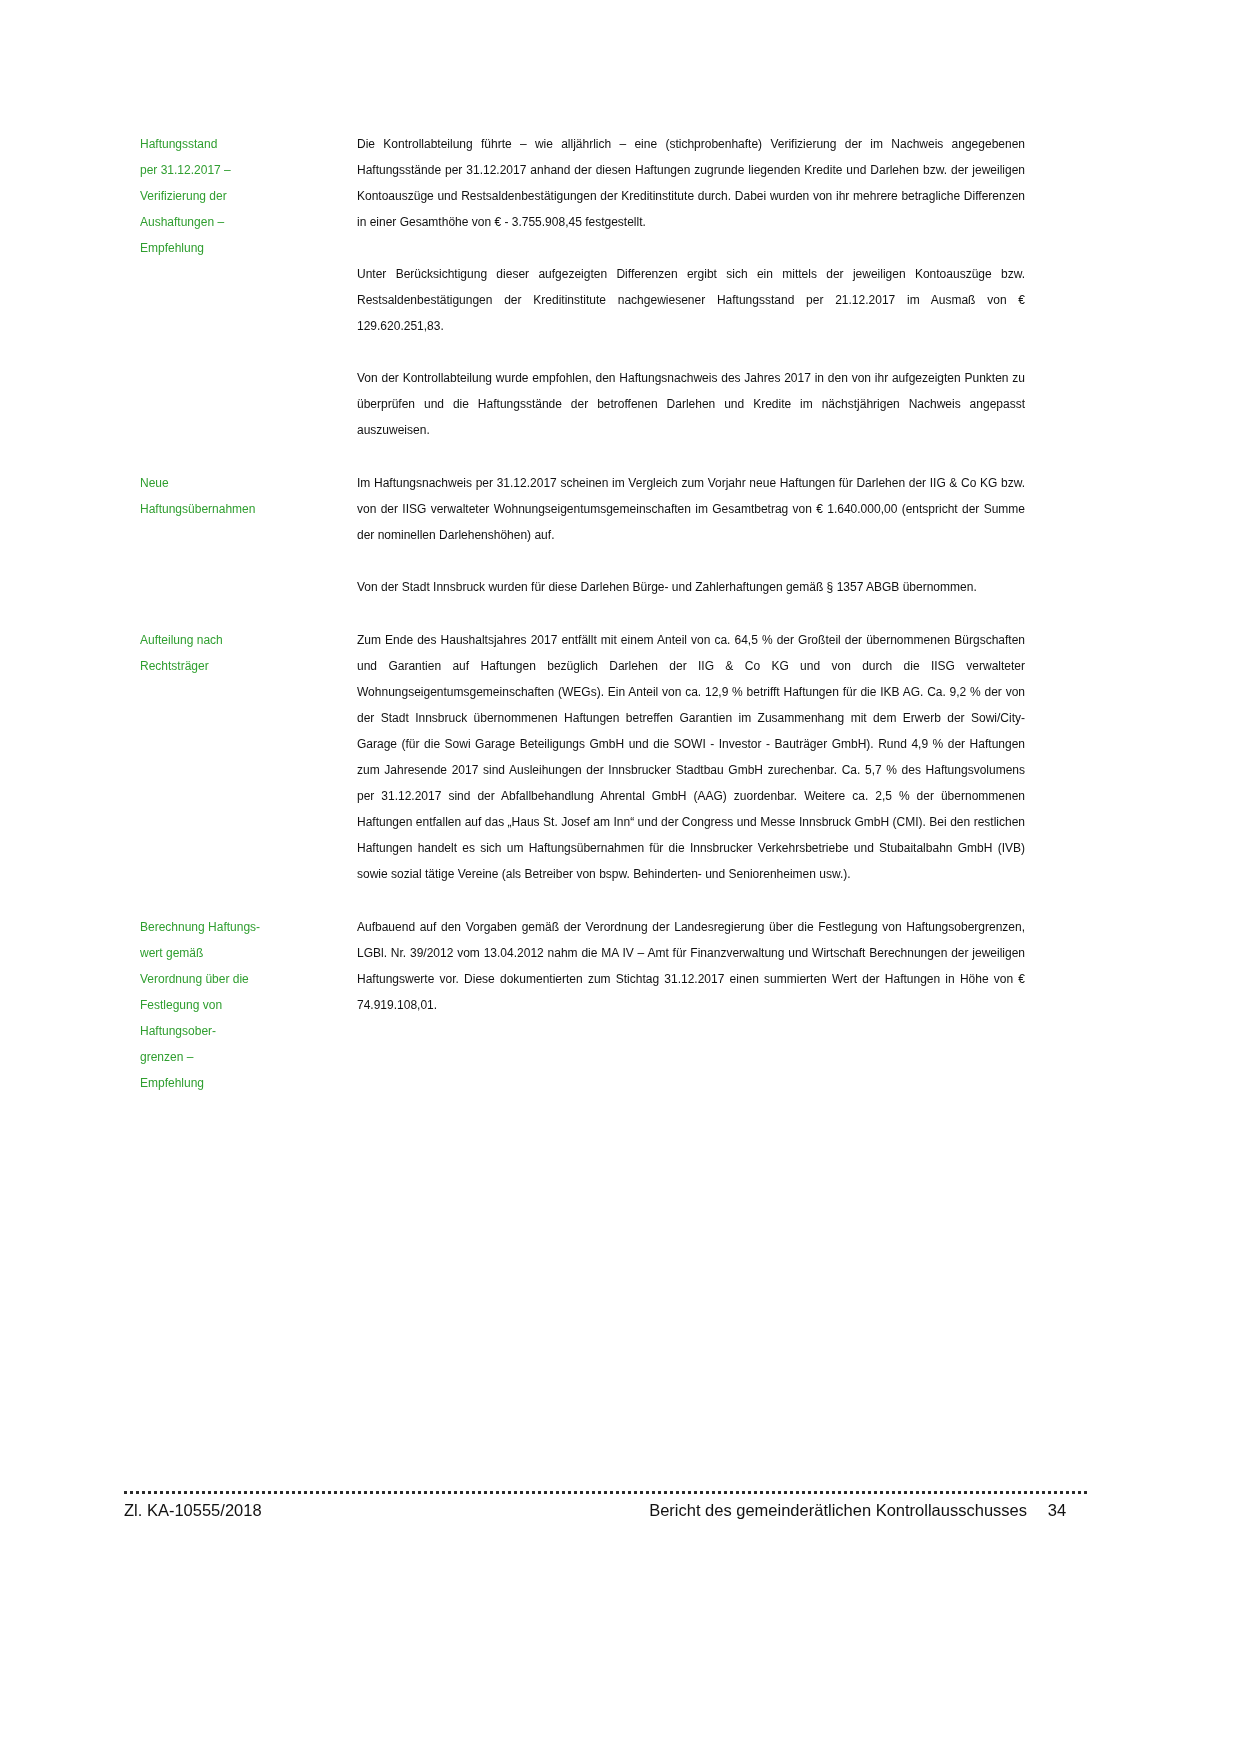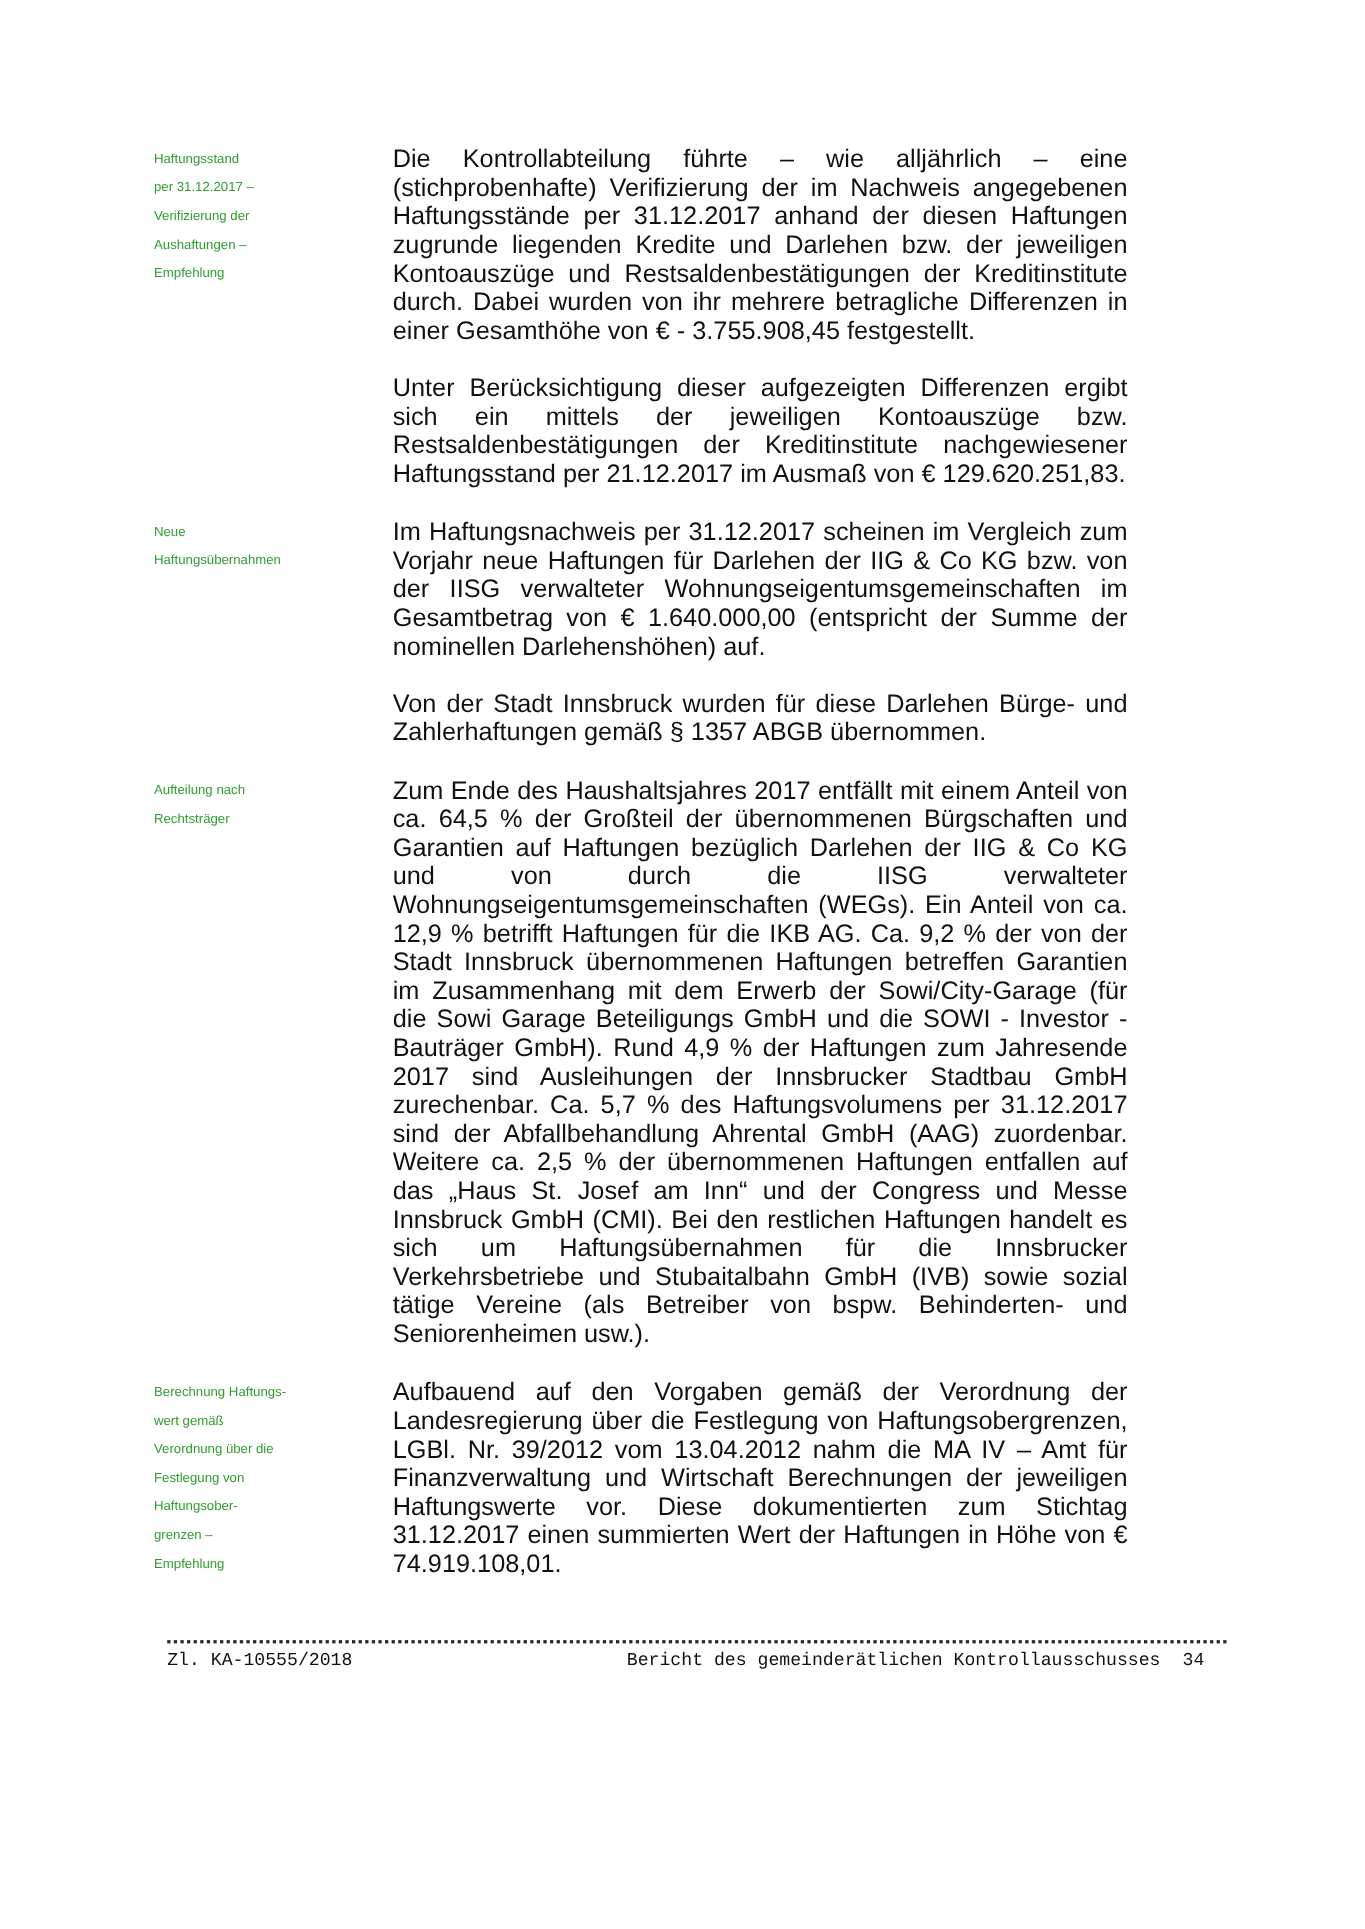--- a/index.html
+++ b/index.html
@@ -27,36 +27,35 @@
     flex: 0 0 217px;
     box-sizing: border-box;
     padding-right: 12px;
     color: var(--label-green, #2f9e2f);
     font-size: 12px;
     line-height: 26px;
     white-space: pre-line;
   }
   .body-col {
     width: 668px;
-    font-size: 23px;
+    font-size: 12px;
     line-height: 26px;
     text-align: justify;
   }
   .body-col p {
     margin: 0 0 26px 0;
   }
   .body-col p:last-child {
     margin-bottom: 0;
   }
   .footer {
     position: absolute;
-    left: 152px;
+    left: 124px;
     top: 1491px;
     width: 963px;
-    font-family: Liberation Mono, monospace;
   }
   .footer-line {
     border-top: 3px dotted #2b2b2b;
     height: 0;
     margin-bottom: 5px;
   }
   .footer-row {
     display: flex;
     align-items: baseline;
     font-size: 16.5px;
@@ -74,20 +73,21 @@
 
   <section class="section">
     <div class="margin-label">Haftungsstand
 per 31.12.2017 –
 Verifizierung der
 Aushaftungen –
 Empfehlung</div>
     <div class="body-col">
       <p>Die Kontrollabteilung führte – wie alljährlich – eine (stichprobenhafte) Verifizierung der im Nachweis angegebenen Haftungsstände per 31.12.2017 anhand der diesen Haftungen zugrunde liegenden Kredite und Darlehen bzw. der jeweiligen Kontoauszüge und Restsaldenbestätigungen der Kreditinstitute durch. Dabei wurden von ihr mehrere betragliche Differenzen in einer Gesamthöhe von € - 3.755.908,45 festgestellt.</p>
       <p>Unter Berücksichtigung dieser aufgezeigten Differenzen ergibt sich ein mittels der jeweiligen Kontoauszüge bzw. Restsaldenbestätigungen der Kreditinstitute nachgewiesener Haftungsstand per 21.12.2017 im Ausmaß von € 129.620.251,83.</p>
+      <p>Von der Kontrollabteilung wurde empfohlen, den Haftungsnachweis des Jahres 2017 in den von ihr aufgezeigten Punkten zu überprüfen und die Haftungsstände der betroffenen Darlehen und Kredite im nächstjährigen Nachweis angepasst auszuweisen.</p>
     </div>
   </section>
 
   <section class="section">
     <div class="margin-label">Neue
 Haftungsübernahmen</div>
     <div class="body-col">
       <p>Im Haftungsnachweis per 31.12.2017 scheinen im Vergleich zum Vorjahr neue Haftungen für Darlehen der IIG &amp; Co KG bzw. von der IISG verwalteter Wohnungseigentumsgemeinschaften im Gesamtbetrag von € 1.640.000,00 (entspricht der Summe der nominellen Darlehenshöhen) auf.</p>
       <p>Von der Stadt Innsbruck wurden für diese Darlehen Bürge- und Zahlerhaftungen gemäß § 1357 ABGB übernommen.</p>
     </div>

